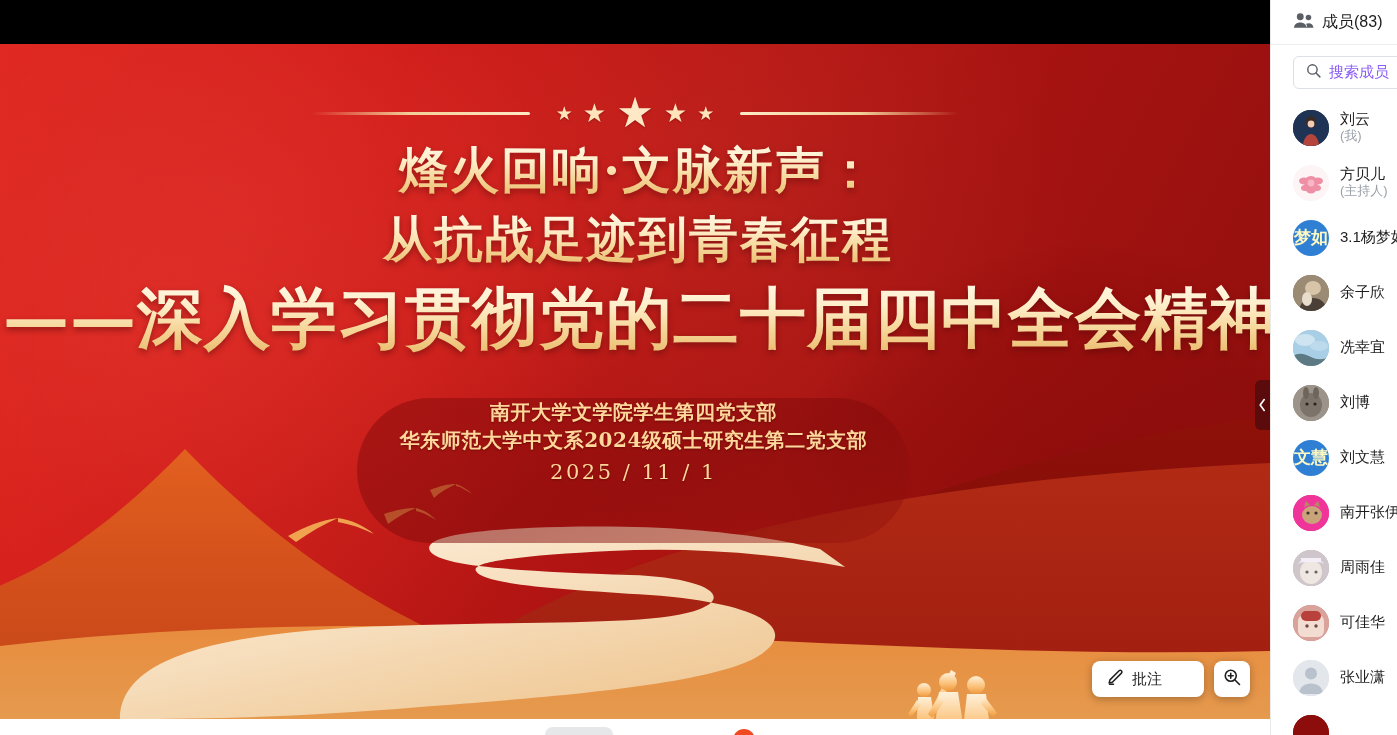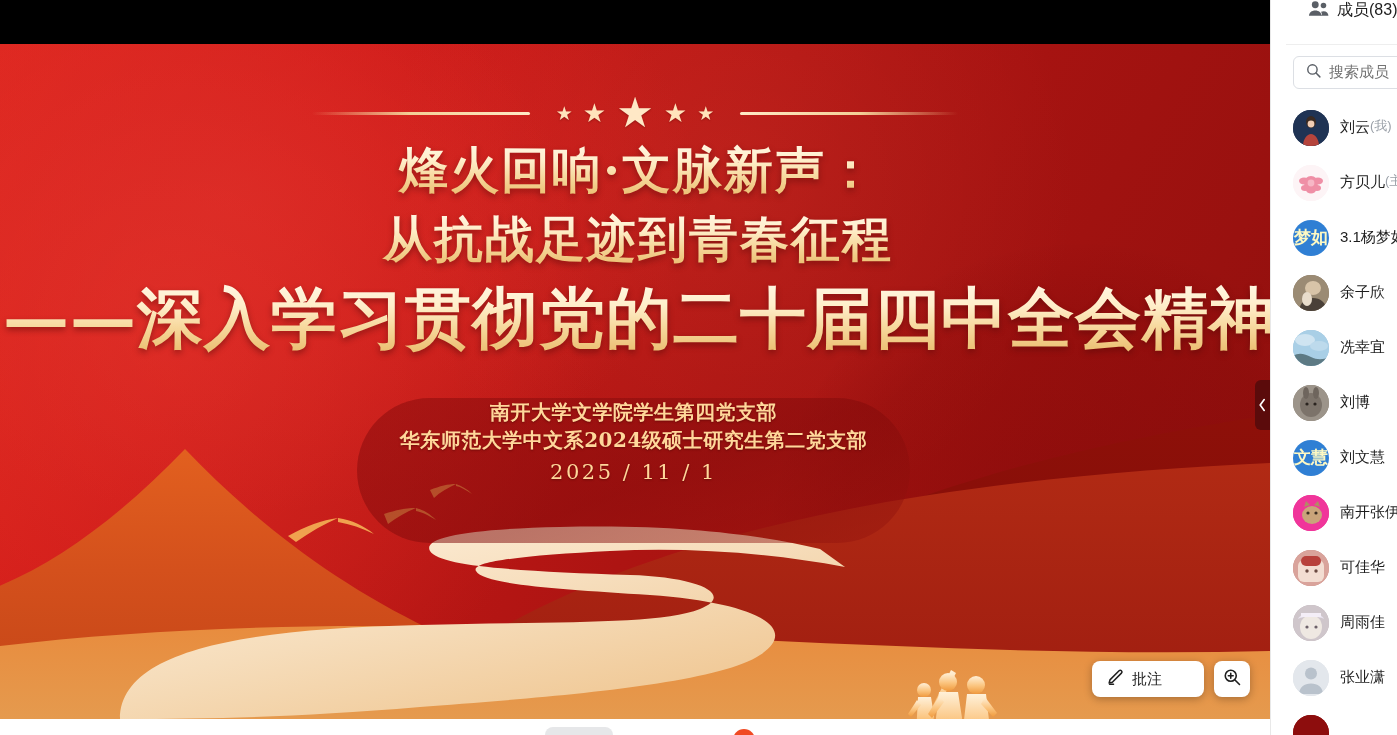--- a/index.html
+++ b/index.html
@@ -135,44 +135,44 @@
     display:flex;align-items:center;justify-content:center;cursor:pointer;z-index:6;
   }
   .collapse-handle svg{display:block;}
 
   
   .panel{
     position:absolute;left:1270px;top:0;width:127px;height:735px;
     background:#fff;border-left:1px solid #e8e8e8;overflow:hidden;
   }
   .panel-header{
-    height:45px;display:flex;align-items:flex-start;gap:8px;padding-left:22px;
-    border-bottom:1px solid #eeeeee;box-sizing:border-box;margin-left:15px;
+    height:45px;display:flex;align-items:center;gap:8px;padding-left:22px;
+    border-bottom:1px solid #eeeeee;box-sizing:border-box;
   }
   .panel-title{font-size:16px;color:#1d1d1d;white-space:nowrap;}
   .search-row{padding:11px 0 11px 22px;}
   .search-box{
     height:33px;border:1px solid #dcdfe4;border-radius:6px;background:#fff;
     display:flex;align-items:center;gap:7px;padding-left:11px;box-sizing:border-box;
     width:190px;cursor:text;
   }
-  .search-ph{font-size:15px;color:#737373;white-space:nowrap;}
+  .search-ph{font-size:15px;color:#8b5cf6;white-space:nowrap;}
   .member-list{height:640px;overflow:hidden;}
   .member{
     height:55px;display:flex;align-items:center;gap:11px;padding-left:22px;
     box-sizing:border-box;cursor:pointer;
   }
   .avatar{
     width:36px;height:36px;border-radius:50%;flex:0 0 36px;overflow:hidden;
     display:flex;align-items:center;justify-content:center;position:relative;
   }
   .avatar .initials{
     font-size:17px;color:#fef9c3;font-weight:700;letter-spacing:0;line-height:1;
   }
-  .m-text{display:flex;justify-content:space-between;min-width:0;}
+  .m-text{display:flex;flex-direction:column;justify-content:flex-end;min-width:0;}
   .m-name{font-size:15px;color:#1d1d1d;white-space:nowrap;line-height:1.22;}
   .m-role{font-size:13px;color:#9aa0a8;white-space:nowrap;line-height:1.3;}
 </style>
 </head>
 <body>
 
 <div class="app">
 
   <div class="stage">
 
@@ -472,51 +472,51 @@
               <circle cx="15" cy="18" r="1.6" fill="#3b2e22"></circle>
               <circle cx="23" cy="18" r="1.6" fill="#3b2e22"></circle>
             </svg>
         </div>
         <div class="m-text">
           <span class="m-name">南开张伊佳</span>
         </div>
       </div>
 
       <div class="member">
-        <div class="avatar" style="background:#c98a84;">
-          <svg width="36" height="36" viewBox="0 0 36 36">
-              <rect width="36" height="36" fill="#d9a39b"></rect>
-              <rect x="5" y="10" width="26" height="22" rx="6" fill="#f3ddd2"></rect>
-              <rect x="8" y="6" width="20" height="10" rx="5" fill="#b8413c"></rect>
-              <circle cx="14" cy="21" r="1.7" fill="#6b4a42"></circle>
-              <circle cx="23" cy="21" r="1.7" fill="#6b4a42"></circle>
-            </svg>
-        </div>
-        <div class="m-text">
-          <span class="m-name">可佳华</span>
-        </div>
-      </div>
-
-      <div class="member">
         <div class="avatar" style="background:#bdb2b8;">
           <svg width="36" height="36" viewBox="0 0 36 36">
               <rect width="36" height="36" fill="#cfc6cb"></rect>
               <ellipse cx="18" cy="22" rx="11" ry="12" fill="#efe8e2"></ellipse>
               <path d="M5 14c3-8 23-8 26 0-4-3-22-3-26 0z" fill="#e8e2ee"></path>
               <circle cx="14" cy="22" r="1.6" fill="#6d6169"></circle>
               <circle cx="23" cy="22" r="1.6" fill="#6d6169"></circle>
               <path d="M8 8h20v4H8z" fill="#f4eef7"></path>
             </svg>
         </div>
         <div class="m-text">
           <span class="m-name">周雨佳</span>
         </div>
       </div>
 
       <div class="member">
+        <div class="avatar" style="background:#c98a84;">
+          <svg width="36" height="36" viewBox="0 0 36 36">
+              <rect width="36" height="36" fill="#d9a39b"></rect>
+              <rect x="5" y="10" width="26" height="22" rx="6" fill="#f3ddd2"></rect>
+              <rect x="8" y="6" width="20" height="10" rx="5" fill="#b8413c"></rect>
+              <circle cx="14" cy="21" r="1.7" fill="#6b4a42"></circle>
+              <circle cx="23" cy="21" r="1.7" fill="#6b4a42"></circle>
+            </svg>
+        </div>
+        <div class="m-text">
+          <span class="m-name">可佳华</span>
+        </div>
+      </div>
+
+      <div class="member">
         <div class="avatar" style="background:#dfe3e8;">
           <svg width="36" height="36" viewBox="0 0 36 36">
               <rect width="36" height="36" fill="#e3e7ec"></rect>
               <circle cx="18" cy="13.5" r="6" fill="#b9c2cc"></circle>
               <path d="M6 34c0-6.6 5.4-10.6 12-10.6S30 27.4 30 34z" fill="#b9c2cc"></path>
             </svg>
         </div>
         <div class="m-text">
           <span class="m-name">张业潇</span>
         </div>

